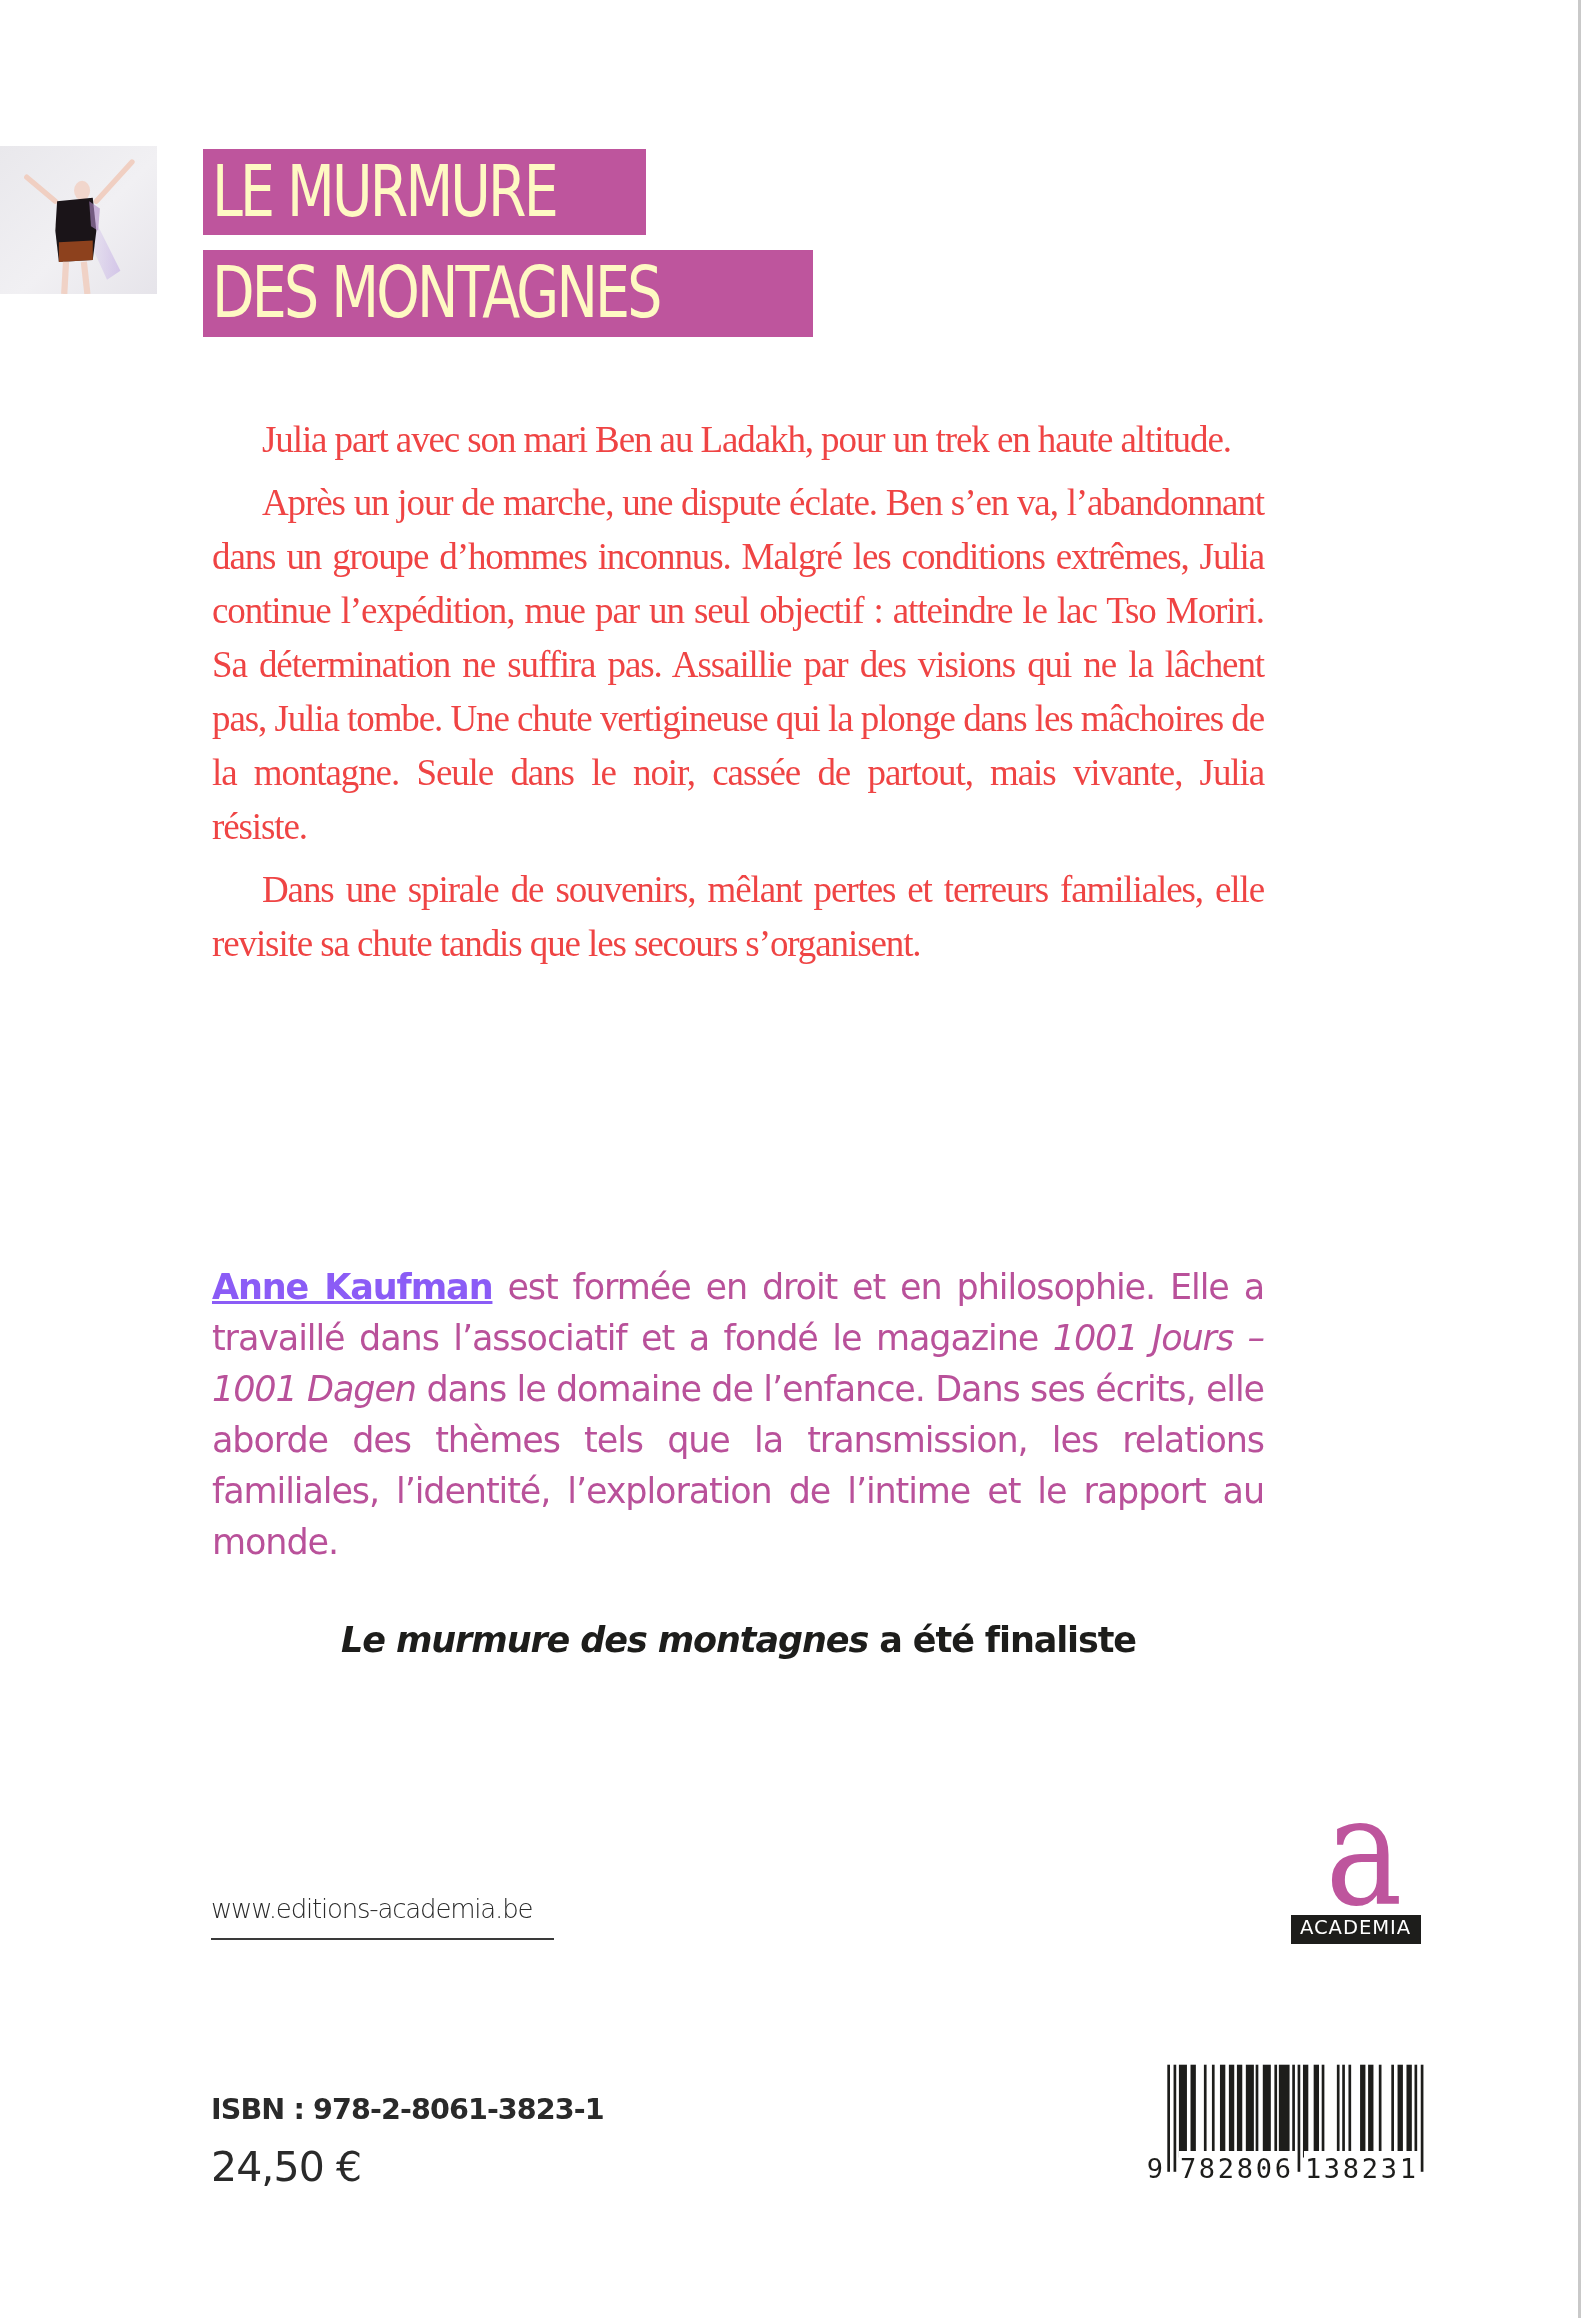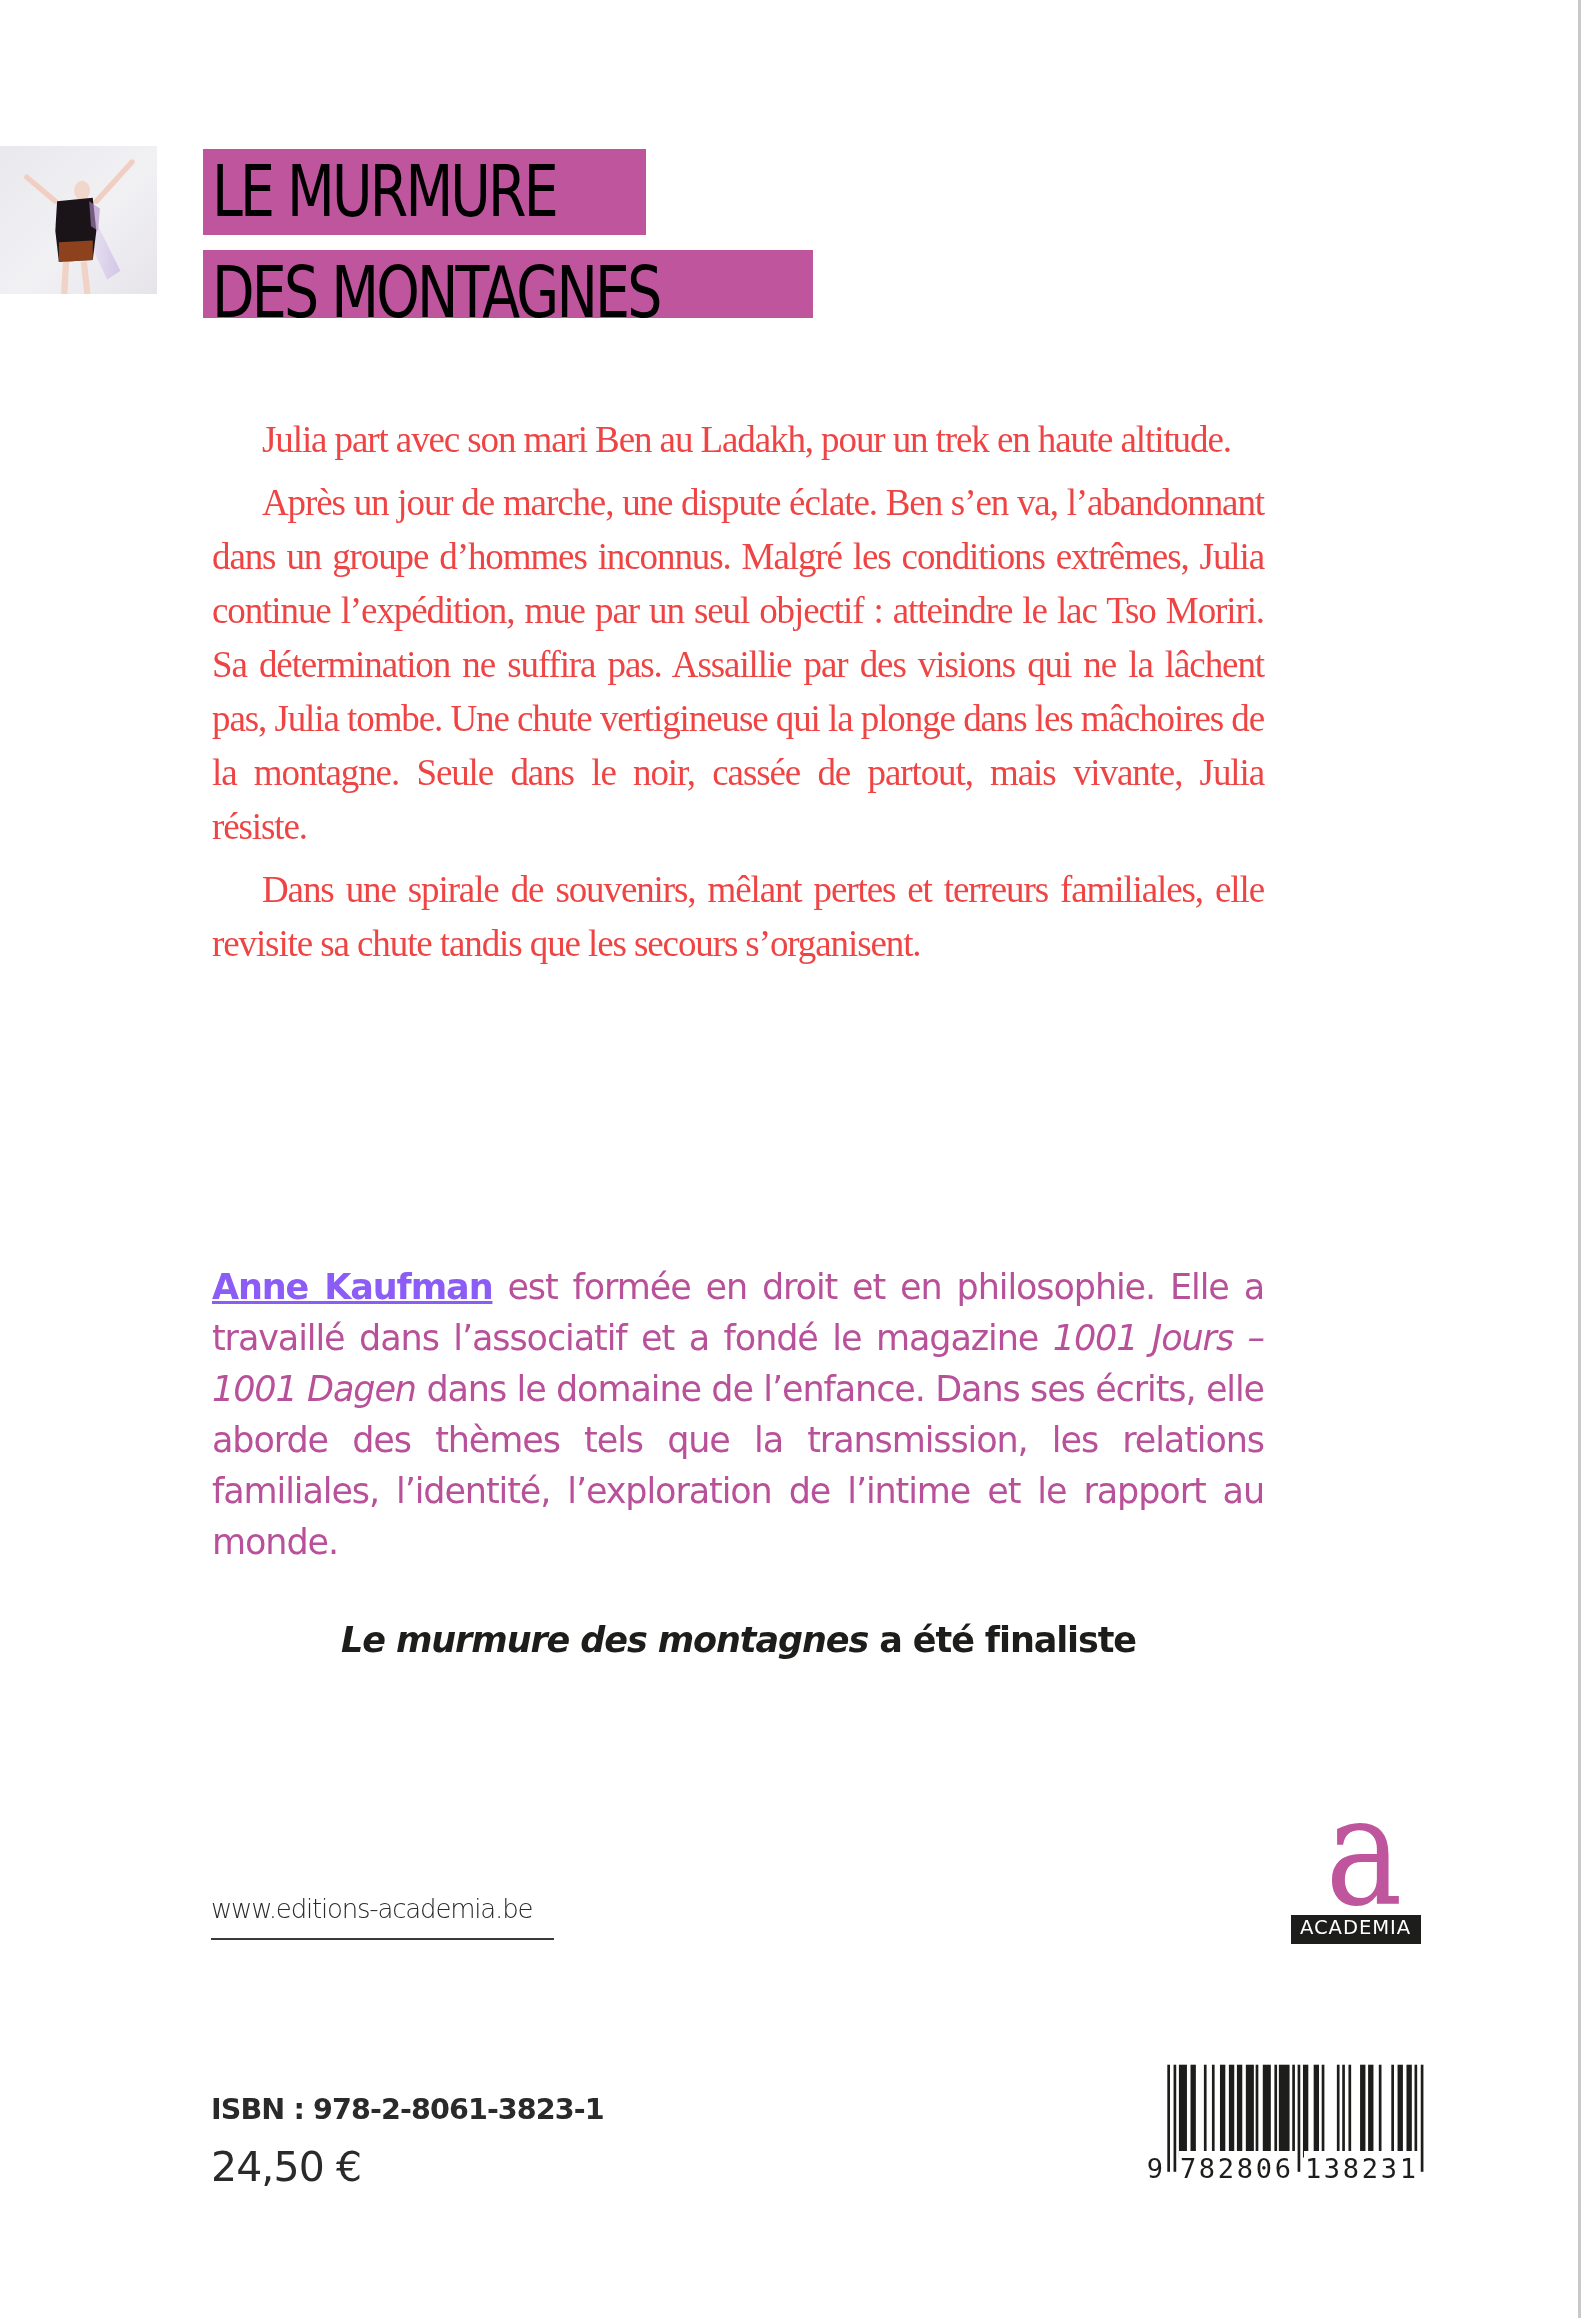--- a/index.html
+++ b/index.html
@@ -34,37 +34,37 @@
       background: linear-gradient(135deg, #e9e8ec 0%, #f1f0f3 55%, #e6e4ea 100%);
       overflow: hidden;
     }
     .photo svg { display: block; }
 
     
     .title-box {
       position: absolute;
       left: 203px;
       background: #be559d;
-      color: #000000;
+      color: #fef9c3;
       font-family: "DejaVu Sans", sans-serif;
       font-size: 71px;
       line-height: 86px;
       letter-spacing: -3.6px;
       white-space: nowrap;
       padding: 0 1px 0 9px;
       box-sizing: border-box;
       transform-origin: left top;
     }
     .title-box span {
       display: inline-block;
       transform: scaleX(0.78);
       transform-origin: left center;
     }
     .title-box.line1 { top: 149px; width: 443px; height: 86px; }
-    .title-box.line2 { top: 250px; width: 610px; height: 68px; }
+    .title-box.line2 { top: 250px; width: 610px; height: 87px; }
 
     
     .synopsis {
       position: absolute;
       left: 212px;
       top: 413px;
       width: 1052px;
       font-family: Liberation Serif, serif;
       font-size: 37px;
       line-height: 54px;

